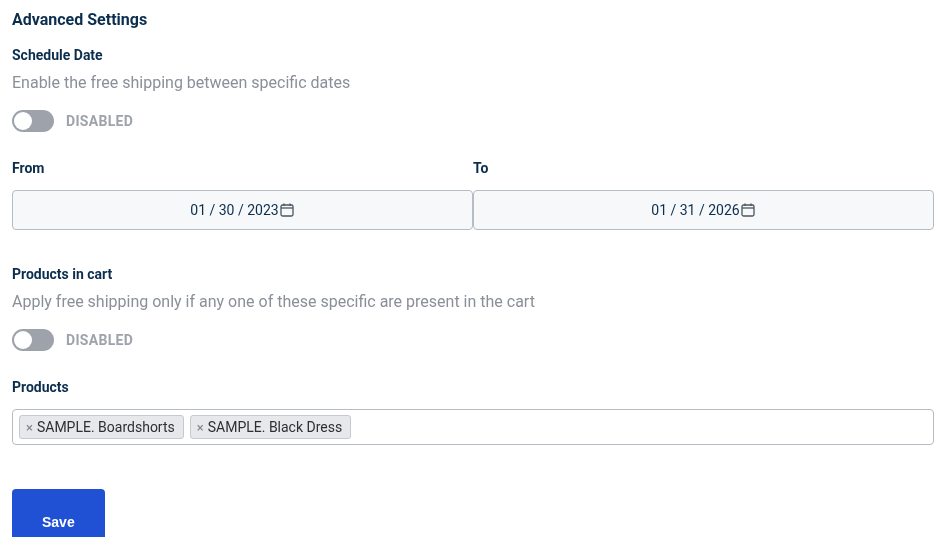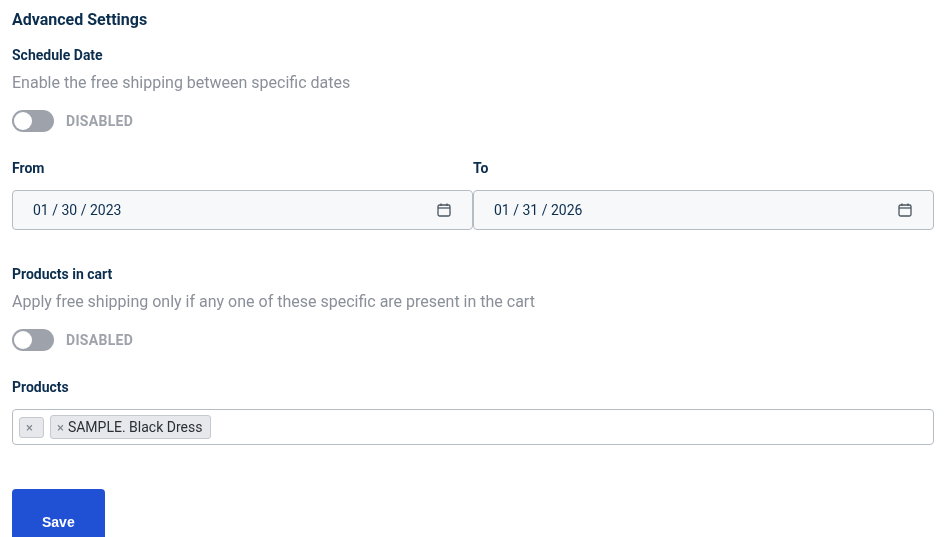--- a/index.html
+++ b/index.html
@@ -68,21 +68,21 @@
   }
   .field-label {
     font-size: 14px;
     font-weight: 700;
     color: #0b2e4f;
     margin-bottom: 14px;
   }
   .date-input {
     display: flex;
     align-items: center;
-    justify-content: space-between;
+    justify-content: center;
     height: 40px;
     padding: 0 20px;
     border: 1px solid #b6bcc4;
     border-radius: 4px;
     background: #f7f8fa;
     cursor: text;
   }
   .date-value {
     font-size: 14px;
     color: #0b2e4f;
@@ -185,20 +185,21 @@
   <div class="toggle">
     <div class="toggle-knob"></div>
   </div>
   <span class="toggle-label">DISABLED</span>
 </div>
 
 <div class="field-label">Products</div>
 <div class="products-input">
   <span class="tag">
     <span class="tag-remove">×</span>
+    <span>SAMPLE. Boardshorts</span>
   </span>
   <span class="tag">
     <span class="tag-remove">×</span>
     <span>SAMPLE. Black Dress</span>
   </span>
 </div>
 
 <button class="save-btn">Save</button>
 
 

